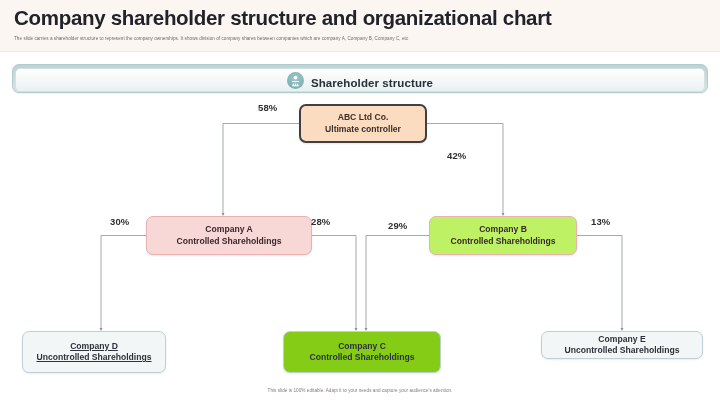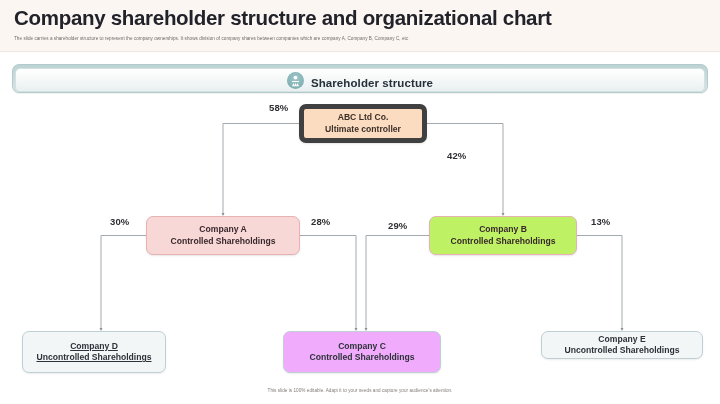--- a/index.html
+++ b/index.html
@@ -122,29 +122,29 @@
     border-radius: 7px;
     line-height: 11.5px;
   }
   .node .l1 { font-weight: 700; }
   .node .l2 { font-weight: 700; }
 
   .node-root {
     left: 299px; top: 8px;
     width: 128px; height: 39px;
     background: #fbdcc0;
-    border: 5px solid #404040;
+    border: 2px solid #404040;
     font-size: 8.6px;
     color: #3b2f28;
     box-shadow: 0 1px 2px rgba(0,0,0,0.10);
   }
 
   .node-a {
     left: 146px; top: 120px;
-    width: 154px; height: 39px;
+    width: 166px; height: 39px;
     background: #f8d7d7;
     border: 1px solid #e8b2b2;
     font-size: 8.6px;
     color: #39282c;
     box-shadow: 0 1px 2px rgba(0,0,0,0.10);
   }
 
   .node-b {
     left: 429px; top: 120px;
     width: 148px; height: 39px;
@@ -162,21 +162,21 @@
     border: 1px solid #bfd0d4;
     font-size: 8.6px;
     color: #2c3238;
     box-shadow: 0 1px 2px rgba(0,0,0,0.08);
     text-decoration: underline;
   }
 
   .node-c {
     left: 283px; top: 235px;
     width: 158px; height: 42px;
-    background: #f0abfc;
+    background: #84cc16;
     border: 1px solid #bfd0d4;
     font-size: 8.6px;
     color: #2c3238;
     box-shadow: 0 1px 2px rgba(0,0,0,0.08);
   }
 
   .node-e {
     left: 541px; top: 235px;
     width: 162px; height: 28px;
     background: #f2f6f7;
@@ -187,21 +187,21 @@
   }
 
   
   .pct {
     position: absolute;
     font-size: 9.5px;
     font-weight: 700;
     color: #2f2f33;
     letter-spacing: 0.1px;
   }
-  .pct-58 { left: 249px; top: 6px; padding-left: 20px; }
+  .pct-58 { left: 238px; top: 6px; padding-left: 20px; }
   .pct-42 { left: 447px; top: 6px; margin-top: 48px; }
   .pct-30 { left: 110px; top: 120px; }
   .pct-28 { left: 311px; top: 120px; }
   .pct-29 { left: 388px; top: 124px; }
   .pct-13 { left: 591px; top: 120px; }
 
   
   .footer {
     position: absolute;
     left: 0;

